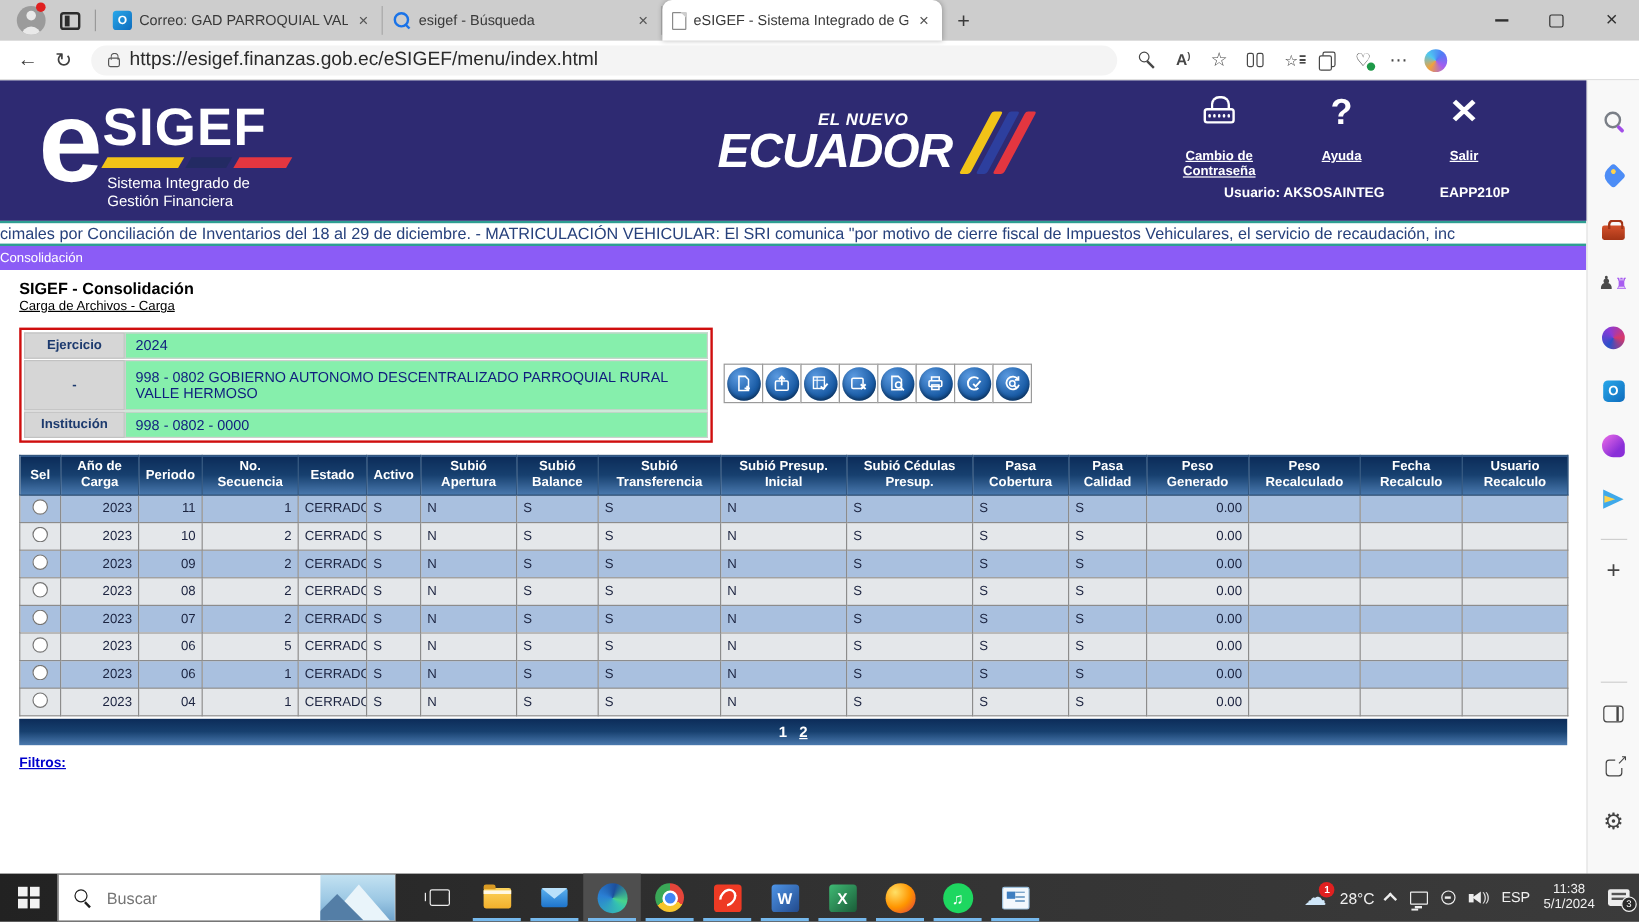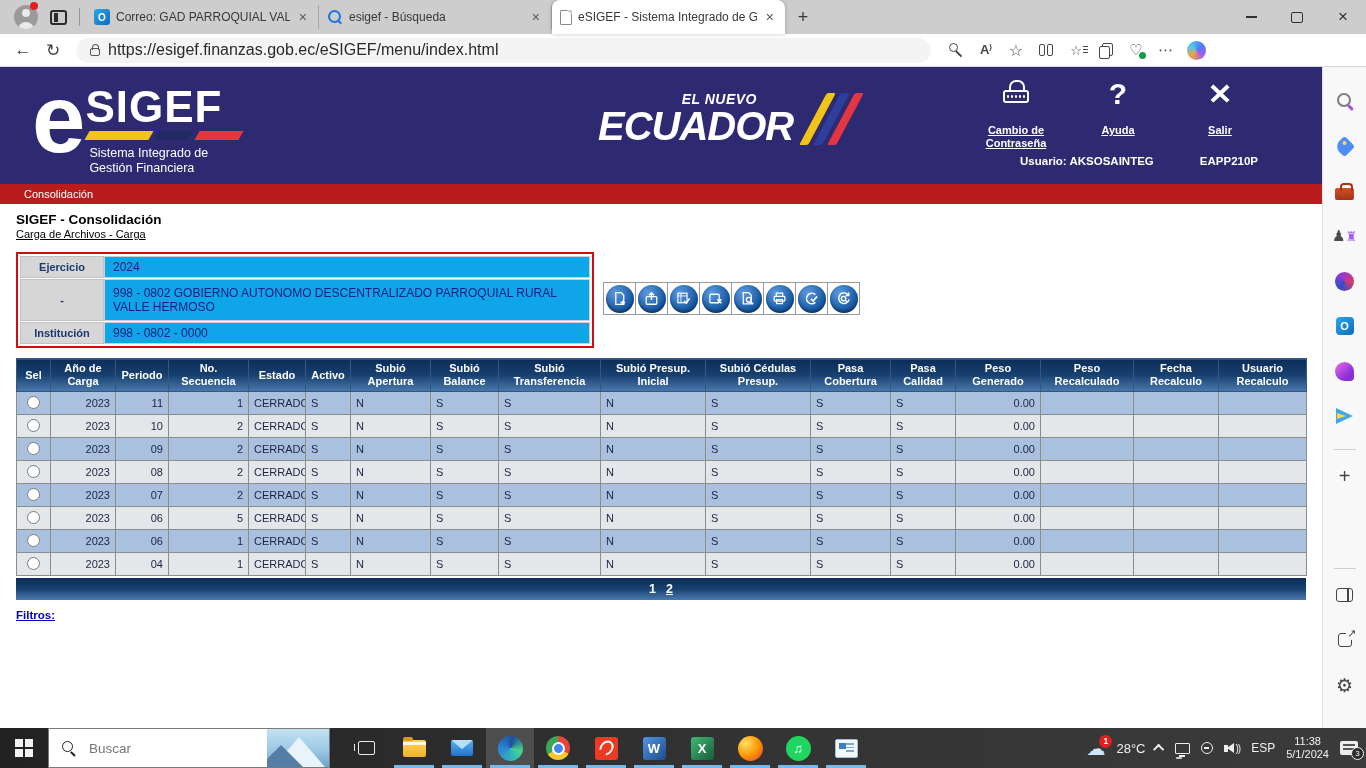--- a/index.html
+++ b/index.html
@@ -97,32 +97,32 @@
      display:flex;align-items:center;justify-content:center;gap:1.6px;}
   .ic-lock .body i{width:2.4px;height:2.4px;border-radius:50%;background:#fff;}
   .ic-q{font-size:30px;font-weight:bold;line-height:30px;}
   .ic-x{font-size:30px;line-height:30px;font-weight:bold;transform:scaleY(.95);}
   .hdr-user{position:absolute;right:64px;top:88px;display:flex;gap:46px;color:#fff;font-size:11.5px;font-weight:bold;}
 
   
   #marquee{height:21px;background:#fff;border-top:2px solid #2f9e92;border-bottom:2px solid #2f9e92;
      overflow:hidden;white-space:nowrap;font-size:13.5px;color:#27417c;line-height:17px;flex:none;}
   
-  #menubar{height:20px;background:#b91c1c;color:#fff;font-size:11px;display:flex;align-items:center;padding-left:24px;flex:none;}
+  #menubar{height:20px;background:#8b5cf6;color:#fff;font-size:11px;display:flex;align-items:center;padding-left:0;flex:none;}
 
   
   #content{flex:1;background:#fff;padding:8px 0 0 16px;overflow:hidden;}
   #page-title{font-size:13.5px;font-weight:bold;color:#000;}
   #page-subtitle{font-size:11px;color:#000;margin-top:1px;text-decoration:underline;}
   #form-area{display:flex;margin-top:12px;}
   #inst-form{width:578px;border:2px solid #cf0e0e;background:#fff;padding:1px;flex:none;}
   .f-row{display:flex;margin:1px;}
   .f-label{width:84px;flex:none;background:#d6d6d6;border:1px solid #c2c2c2;color:#1c3a6e;font-size:11px;font-weight:bold;
      display:flex;align-items:center;justify-content:center;}
-  .f-value{flex:1;background:#0ea5e9;border:1px solid #cfcfcf;color:#101d7e;font-size:12px;display:flex;align-items:center;padding:2px 8px;line-height:14px;}
+  .f-value{flex:1;background:#86efac;border:1px solid #cfcfcf;color:#101d7e;font-size:12px;display:flex;align-items:center;padding:2px 8px;line-height:14px;}
   .f-row:nth-child(1) .f-value,.f-row:nth-child(1) .f-label{height:22px;}
   .f-row:nth-child(2) .f-value,.f-row:nth-child(2) .f-label{min-height:42px;}
   .f-row:nth-child(3) .f-value,.f-row:nth-child(3) .f-label{height:22px;}
   #toolbar{display:flex;margin:30px 0 0 10px;align-self:flex-start;}
   .tb-btn{width:33px;height:33px;background:#fff;border:1px solid #9a9a9a;margin-left:-1px;display:flex;align-items:center;justify-content:center;padding:0;cursor:pointer;}
   .tb-btn .circ{width:28px;height:28px;border-radius:50%;display:flex;align-items:center;justify-content:center;
      background:radial-gradient(circle at 34% 28%,#5b9ae0,#1a5ca6 62%,#0a3d78);box-shadow:inset 0 -2px 3px rgba(0,0,0,.35);}
   .tb-btn svg{width:17px;height:17px;}
 
   
@@ -358,20 +358,21 @@
             <span class="ic-x">✕</span>
             <span class="cap">Salir</span>
           </div>
         </div>
         <div class="hdr-user">
           <span>Usuario: AKSOSAINTEG</span>
           <span>EAPP210P</span>
         </div>
       </div>
 
+      <div id="marquee">cimales por Conciliación de Inventarios del 18 al 29 de diciembre. - MATRICULACIÓN VEHICULAR: El SRI comunica "por motivo de cierre fiscal de Impuestos Vehiculares, el servicio de recaudación, inc</div>
 
       <div id="menubar">
         <span>Consolidación</span>
       </div>
 
       <div id="content">
         <div id="page-title">SIGEF - Consolidación</div>
         <div id="page-subtitle">Carga de Archivos - Carga</div>
 
         <div id="form-area">

